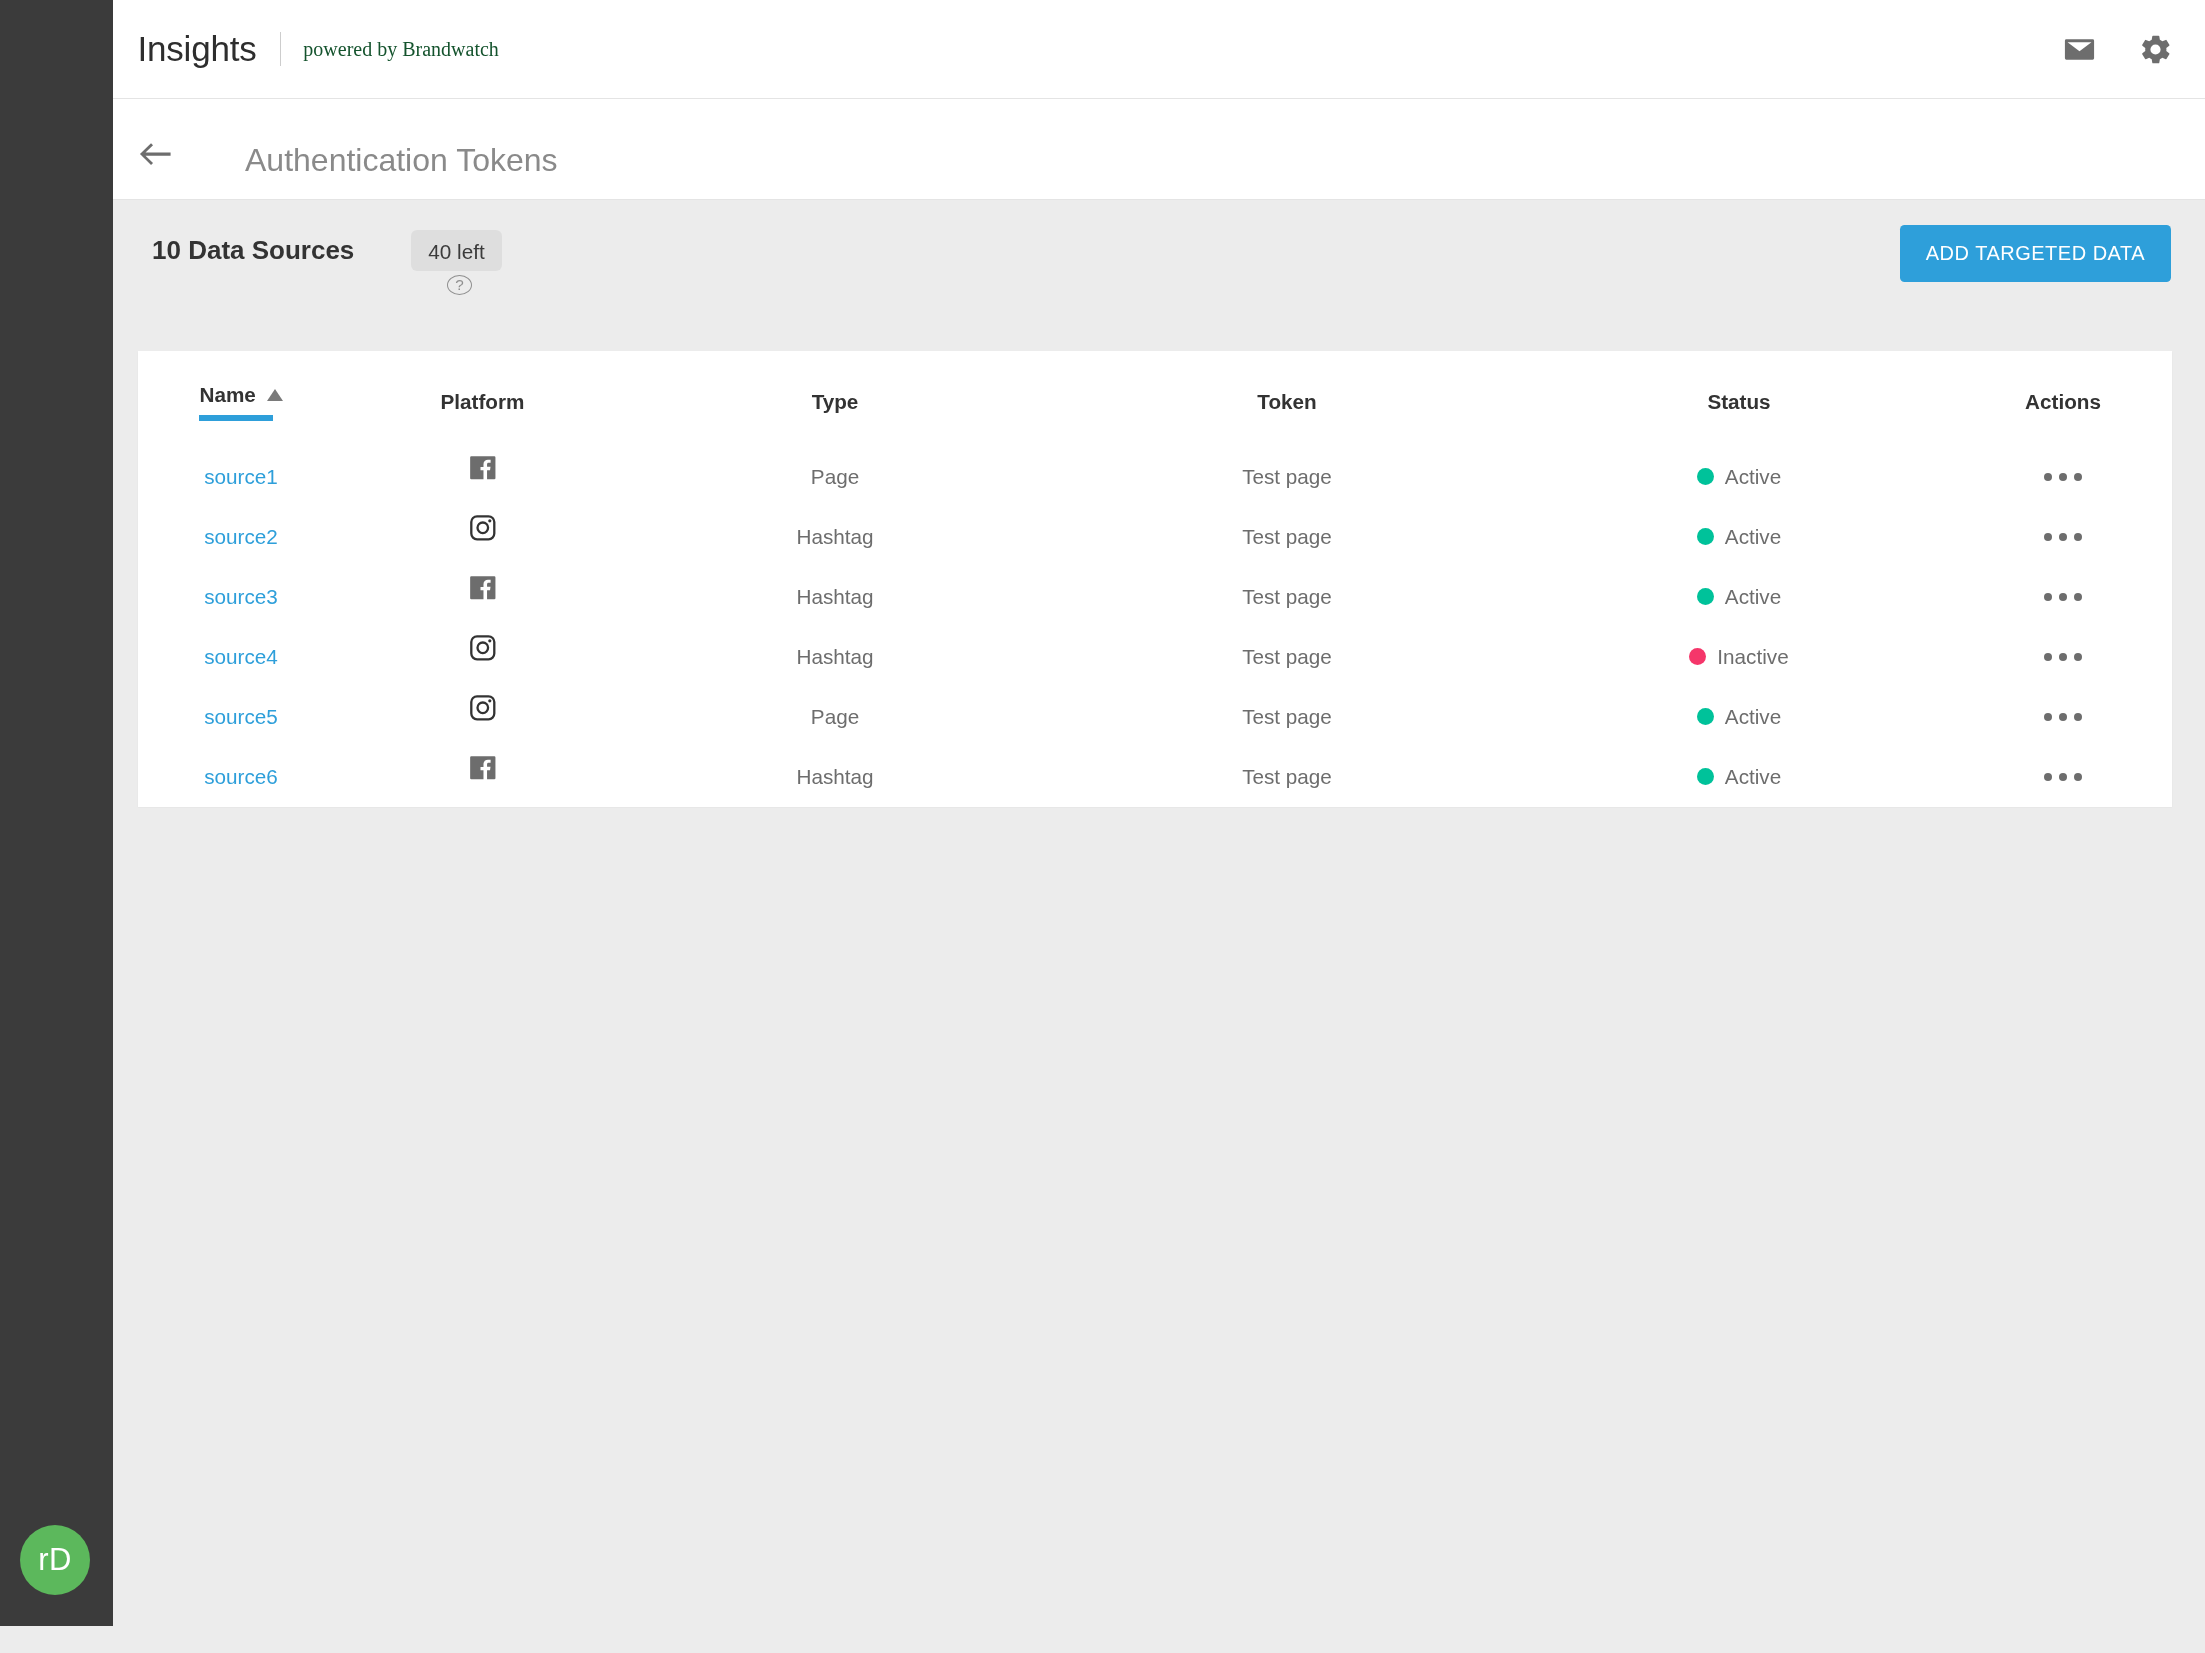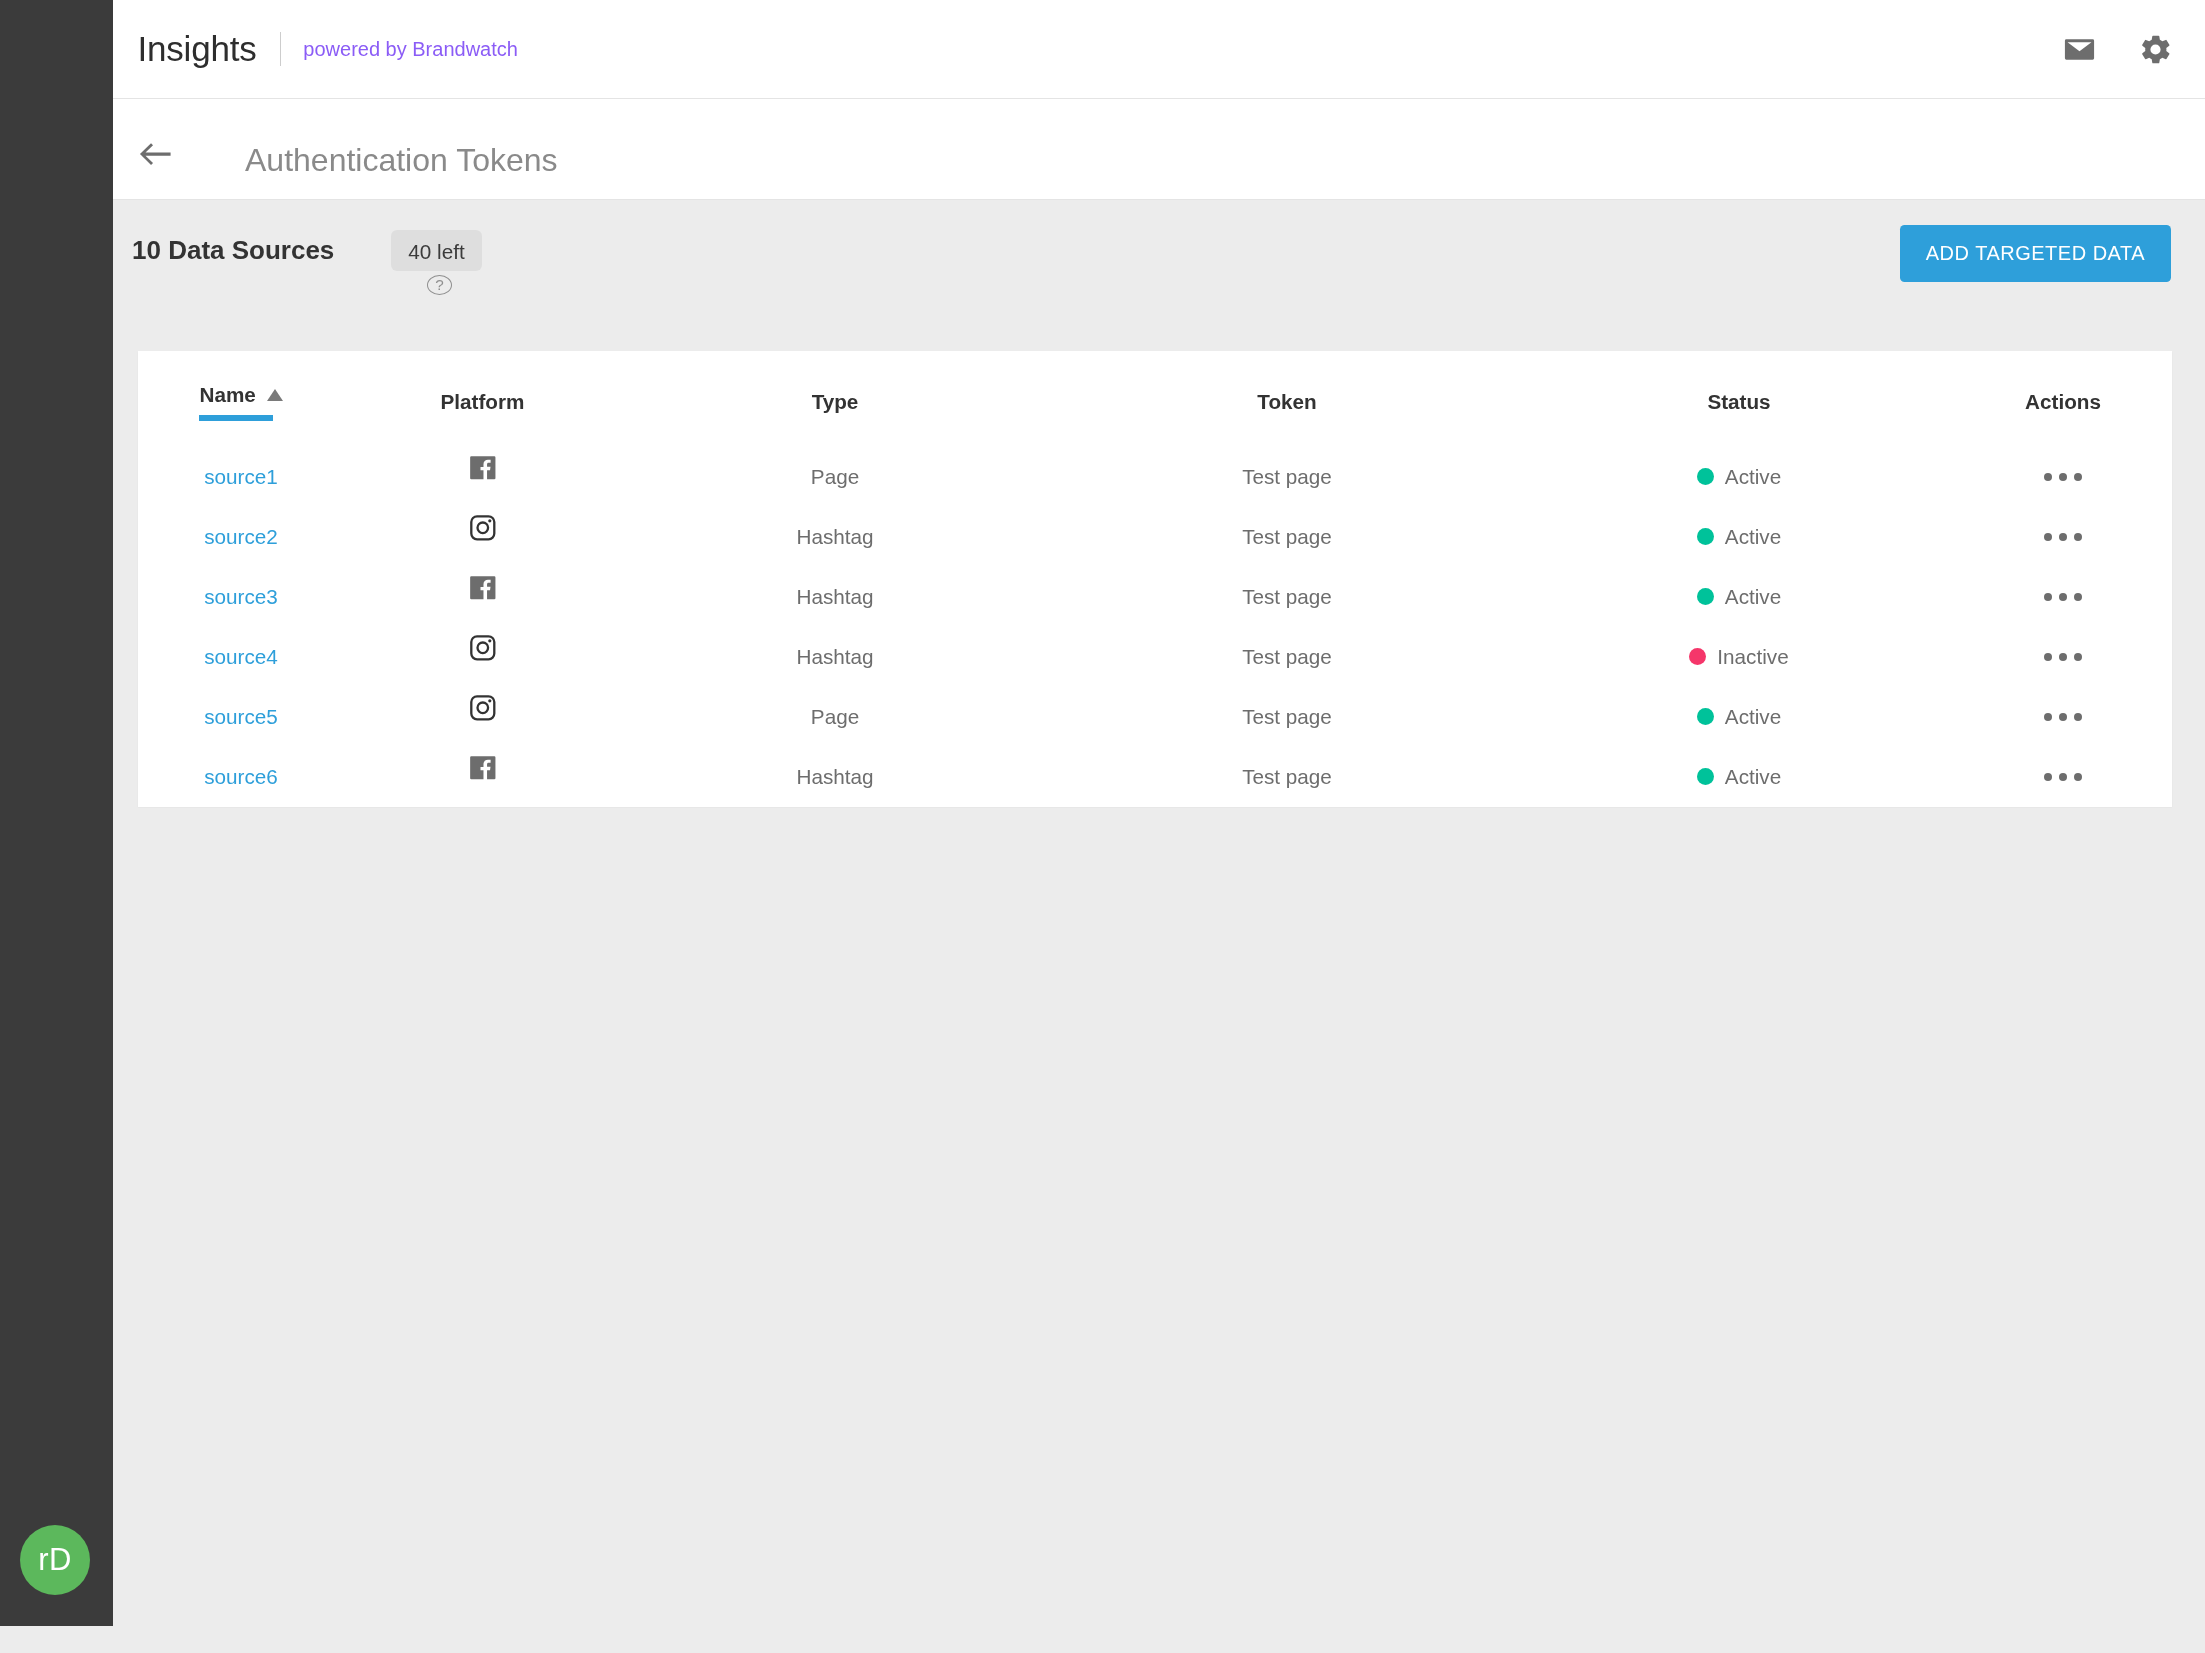--- a/index.html
+++ b/index.html
@@ -74,21 +74,22 @@
     letter-spacing: -0.2px;
   }
   .brand-divider {
     width: 0.8px;
     height: 34px;
     background: #cdcdcd;
     margin: 0 23px;
   }
   .brand-sub {
     font-size: 20px;
-    color: #8b5cf6;
+    color: #14532d;
+    font-family: Liberation Serif, serif;
   }
   .topbar-actions {
     position: absolute;
     right: 29px;
     top: 0;
     height: 98px;
     display: flex;
     align-items: center;
     gap: 35px;
   }
@@ -149,21 +150,21 @@
     height: 6.1px;
     background: #2e9fda;
   }
 
   
   .subhead {
     position: relative;
     height: 100px;
     display: flex;
     align-items: center;
-    padding-left: 19px;
+    padding-left: 39px;
   }
   .count-title {
     font-size: 26px;
     font-weight: bold;
     color: #333333;
   }
   .quota-pill {
     margin-left: 57px;
     height: 41px;
     padding: 0 17px;

